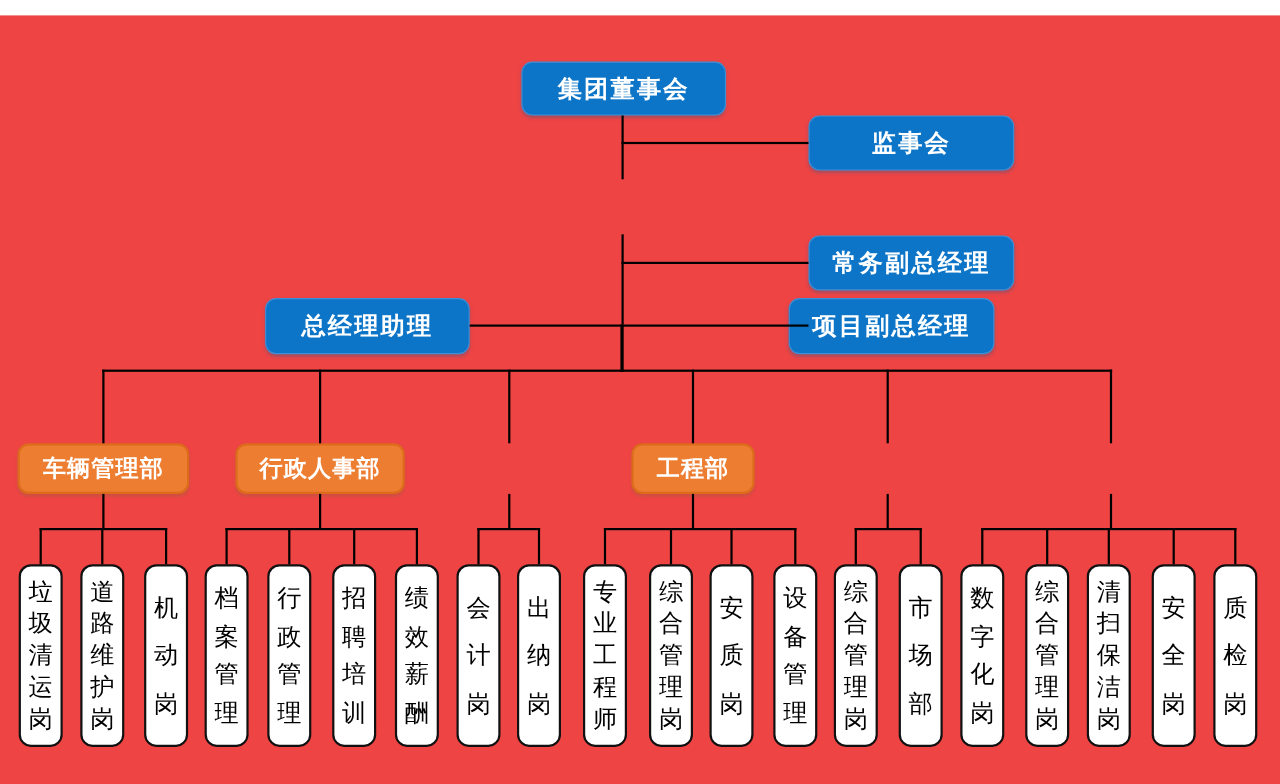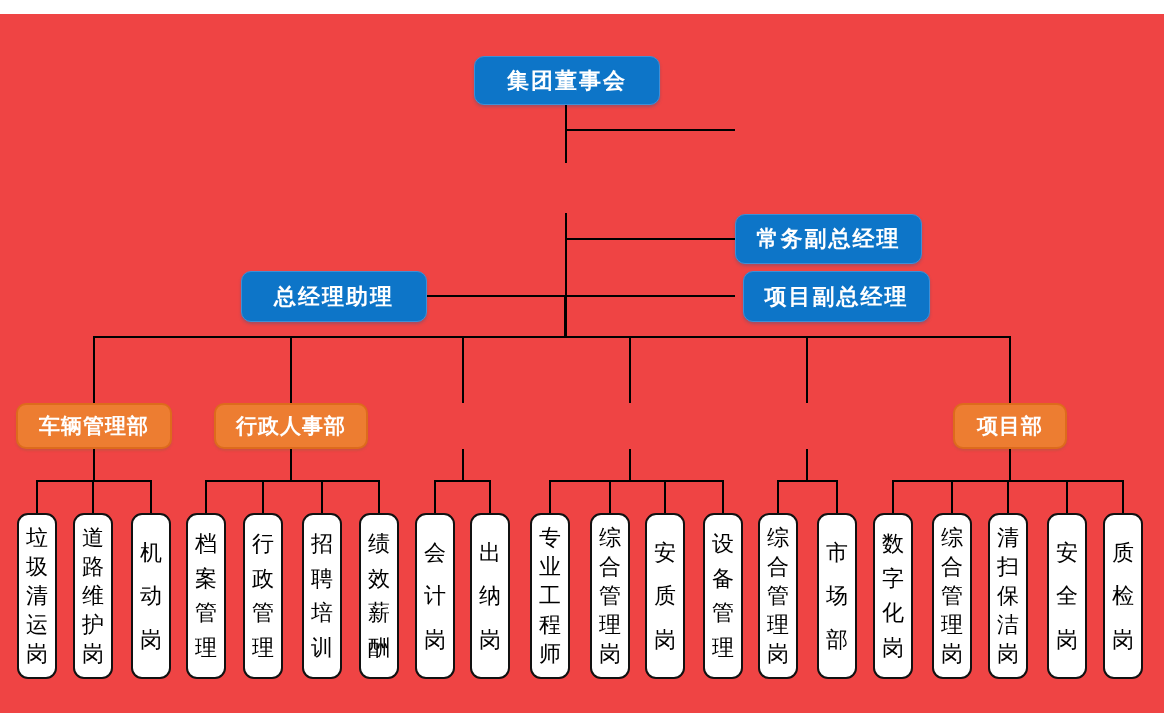--- a/index.html
+++ b/index.html
@@ -47,27 +47,28 @@
   .hl,.vl{position:absolute;background:#000000;}
   .hl{height:2px;}
   .vl{width:2px;}
 </style>
 </head>
 <body>
 
 <div id="canvas">
 
   <div class="node blue" style="left:474px;top:42px;width:186px;height:49px">集团董事会</div>
+  <div class="node blue" style="left:735px;top:91px;width:187px;height:50px">监事会</div>
   <div class="node blue" style="left:735px;top:200px;width:187px;height:50px">常务副总经理</div>
   <div class="node blue" style="left:241px;top:257px;width:186px;height:51px">总经理助理</div>
-  <div class="node blue" style="left:743px;top:257px;width:187px;height:51px">项目副总经理</div>
+  <div class="node blue" style="left:717px;top:257px;width:187px;height:51px">项目副总经理</div>
 
   <div class="node orange" style="left:16px;top:389px;width:156px;height:46px">车辆管理部</div>
   <div class="node orange" style="left:214px;top:389px;width:154px;height:46px">行政人事部</div>
-  <div class="node orange" style="left:953px;top:389px;width:114px;height:46px">项目部</div>
+  <div class="node orange" style="left:574px;top:389px;width:112px;height:46px">工程部</div>
 
   <div class="node pos v-text" style="left:17px;top:499px;width:40px;height:166px">
       <span>垃</span>
       <span>圾</span>
       <span>清</span>
       <span>运</span>
       <span>岗</span>
     </div>
   <div class="node pos v-text" style="left:73px;top:499px;width:40px;height:166px">
       <span>道</span>

